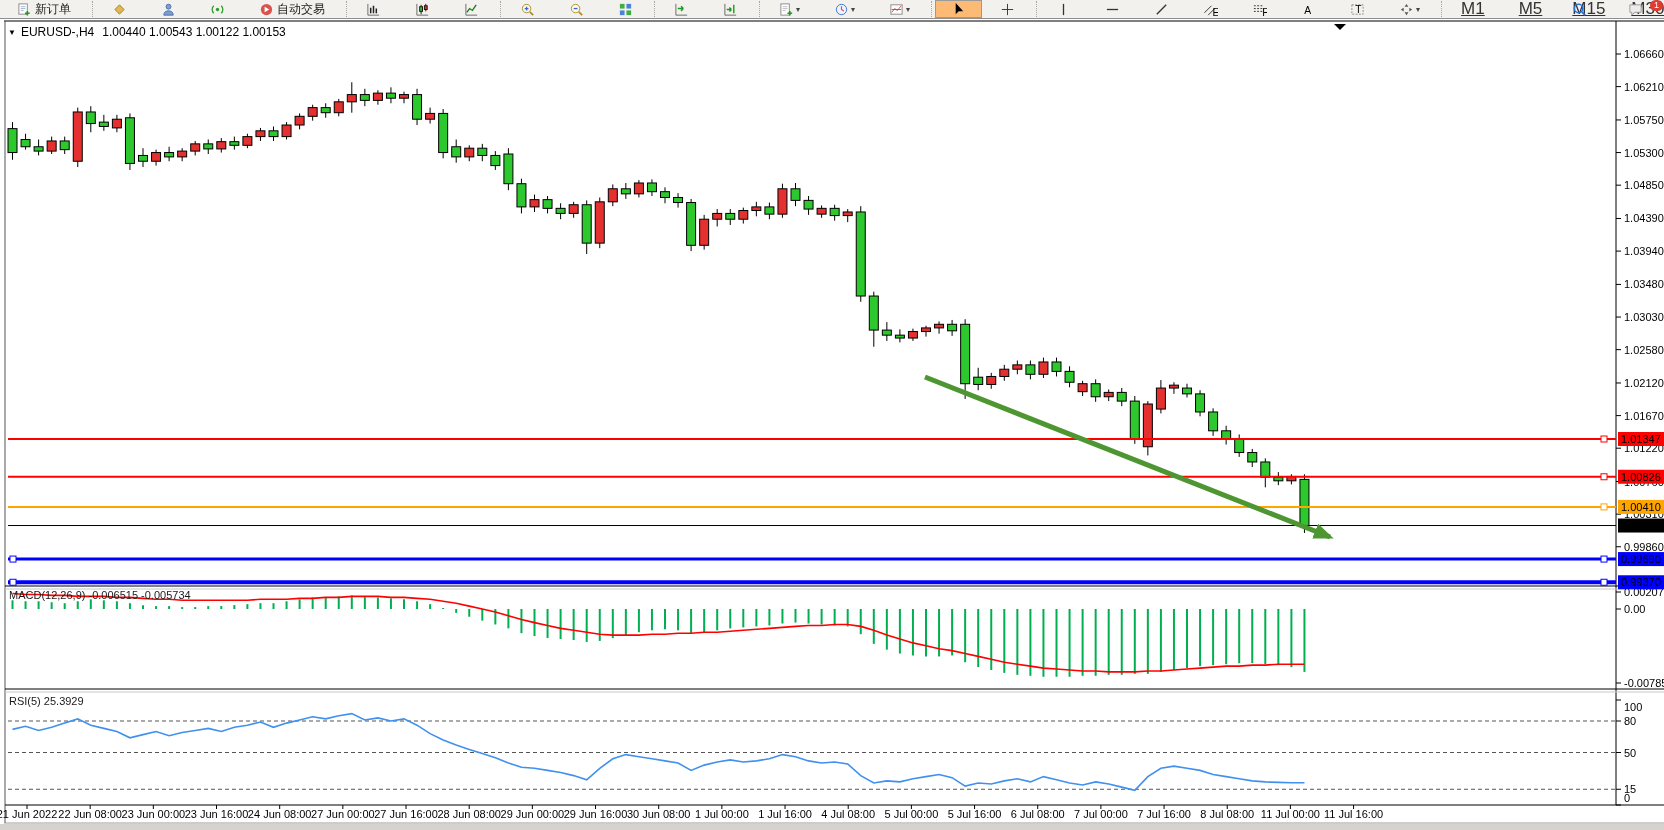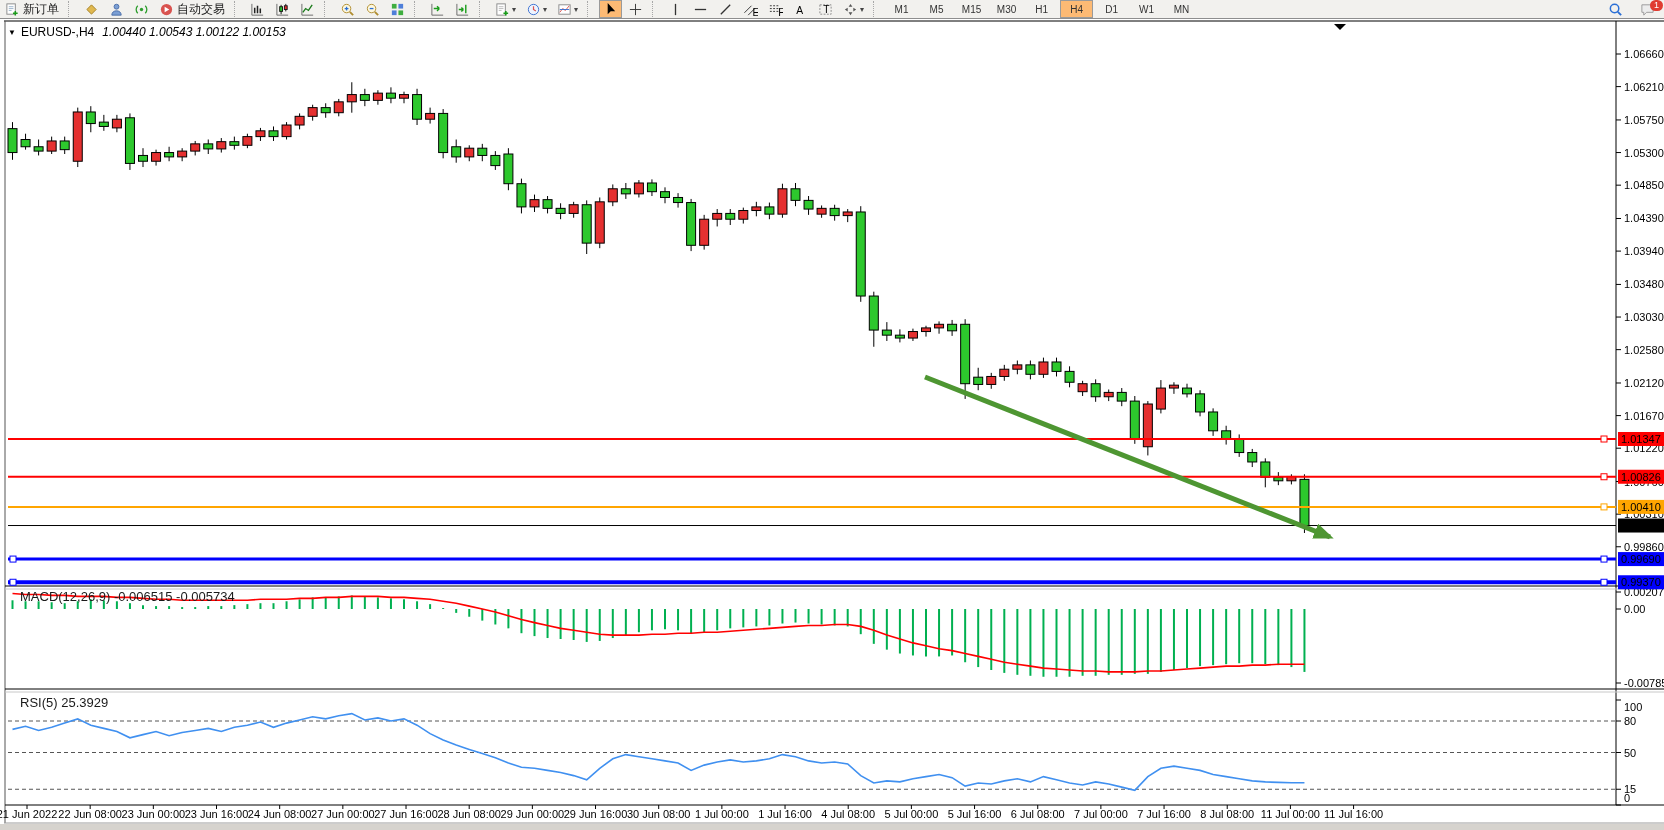--- a/index.html
+++ b/index.html
@@ -1,37 +1,37 @@
 <!DOCTYPE html>
 <html><head>
 <meta charset="utf-8">
 <style>
   html,body{margin:0;padding:0;width:1664px;height:830px;overflow:hidden;background:#fff;
     font-family:"Liberation Sans",sans-serif;-webkit-font-smoothing:none;}
   
   .toolbar{position:absolute;top:0;left:0;width:1664px;height:18px;background:#f2f1ee;
     border-bottom:1px solid #8e8e8e;display:flex;align-items:center;font-size:12px;color:#222;}
-  .tbtn{display:inline-flex;align-items:center;height:16px;padding:0 3px;margin:0 1px;cursor:default;
+  .tbtn{display:inline-flex;align-items:center;height:16px;padding:0 15px;margin:0 1px;cursor:default;
     border:1px solid transparent;white-space:nowrap;}
   .tbtn.active{background:#fdba74;border:1px solid #9a9a9a;text-align:right;}
   .tbtn svg{display:block;}
   .tbtn .lbl{margin-left:3px;}
-  .tf{width:25px;justify-content:center;font-size:10px;color:#333;}
+  .tf{width:25px;justify-content:center;font-size:17px;color:#333;text-decoration:underline;}
   .sep{width:8px;height:16px;border-left:1px dotted #a7a7a7;margin:0 2px 0 4px;}
   .tb-right{position:absolute;right:4px;top:0;height:18px;display:flex;align-items:center;}
   .badge{position:absolute;top:-1px;right:-5px;background:#e03c31;color:#fff;font-size:9px;
     border-radius:7px;min-width:11px;height:11px;line-height:11px;text-align:center;padding:0 1px;}
   .chatwrap{position:relative;margin-left:8px;}
   .caret{font-size:8px;color:#444;margin-left:2px;}
   
   .chart-window{position:absolute;top:19px;left:0;width:1664px;height:811px;background:#fff;}
   .chart-title{position:absolute;left:8px;top:6px;font-size:12px;color:#000;z-index:5;}
   .chart-title .tri{font-size:8px;margin-right:5px;vertical-align:1px;}
-  .chart-title .vals{margin-left:8px;font-style:italic;}
-  .ind-label{position:absolute;left:20px;font-size:13px;color:#1a1a1a;z-index:5;}
+  .chart-title .vals{margin-left:8px;}
+  .ind-label{position:absolute;left:9px;font-size:11px;color:#1a1a1a;z-index:5;}
   svg text{font-family:"Liberation Sans",sans-serif;font-size:11px;fill:#000;}
 </style>
 </head>
 <body>
 
 <div class="toolbar" id="toolbar">
     <span class="tbtn">
       <svg width="15" height="15" viewBox="0 0 16 16">
         <rect x="2" y="2" width="9" height="11" fill="#fff" stroke="#8a8a8a"></rect>
         <path d="M4 5h5M4 7h5M4 9h3" stroke="#9db4cc" fill="none"></path>

